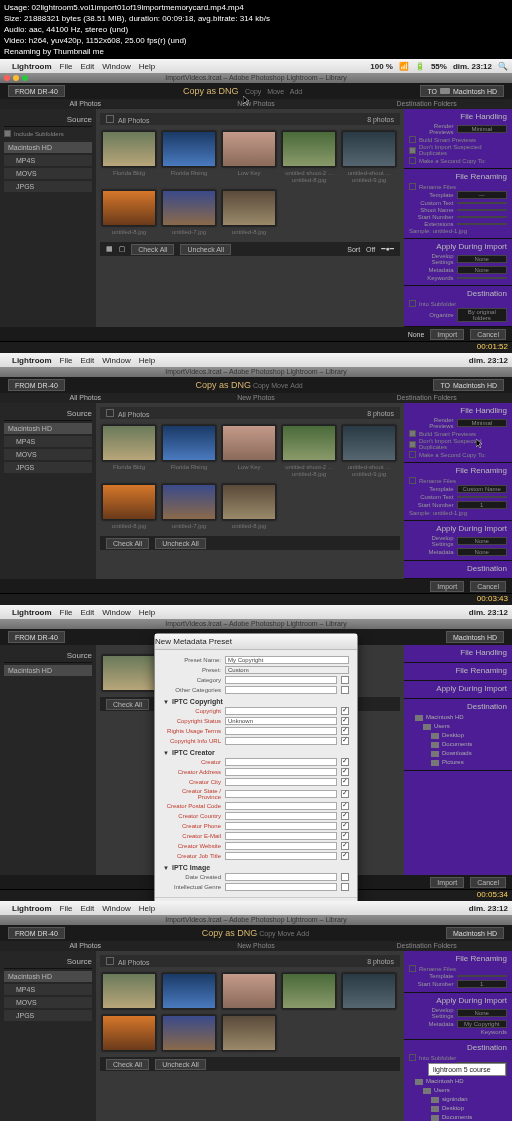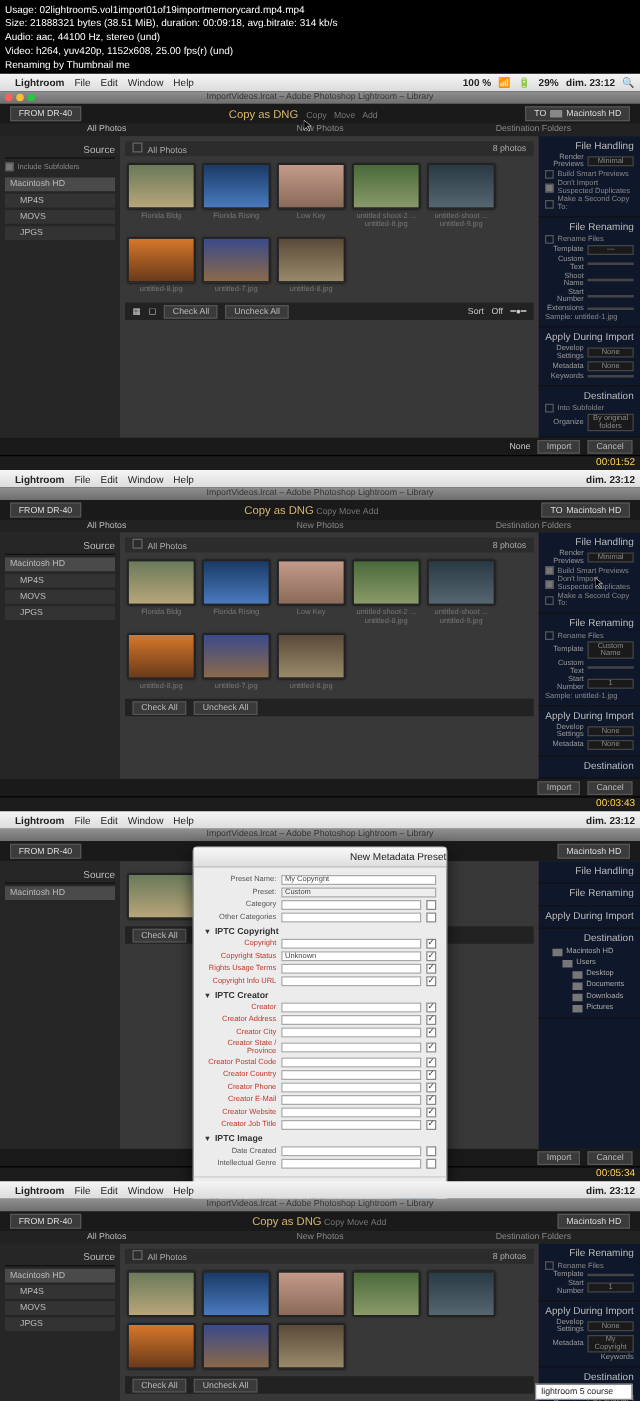--- a/index.html
+++ b/index.html
@@ -29,38 +29,38 @@
 .midcol { flex:1; background:#383838; padding:4px; }
 .gridhdr { background:#2c2c2c; height:12px; display:flex; align-items:center; padding:0 6px; font-size:7px; color:#aaa; justify-content:space-between;}
 .gridhdr .chk{ width:8px;height:8px;border:1px solid #666;display:inline-block;margin-right:4px;}
 .thumbs { display:flex; flex-wrap:wrap; gap:6px; padding:6px 2px; }
 .thumb { width:54px; }
 .thumb .img { width:54px; height:36px; background:#555; border:1px solid #222; box-shadow:0 0 2px #000;}
 .thumb .cap { font-size:6px; color:#777; text-align:center; margin-top:3px; line-height:7px;}
 .botbar { background:#222; height:14px; display:flex; align-items:center; padding:0 6px; gap:6px; font-size:7px;}
 .botbar .btn { background:#3a3a3a; border:1px solid #555; padding:1px 6px; color:#bbb; font-size:7px;}
 .botbar .spacer{flex:1;}
-.rightcol { width:81px; background:#0f172a; padding:0; font-size:7px; color:#999;}
+.rightcol { width:108px; background:#4c1d95; padding:0; font-size:7px; color:#999;}
 .rpanel { border-bottom:1px solid #111; padding:3px 5px;}
 .rpanel .ttl{ color:#bbb; text-align:right; font-size:8px; margin-bottom:2px;}
 .rpanel .row{ display:flex; align-items:center; gap:3px; margin:1px 0; font-size:6px; color:#888;}
 .rpanel .row .ck{ width:7px;height:7px;border:1px solid #555;flex-shrink:0;}
 .rpanel .row .ck.on{ background:#777;}
 .rpanel .filllabel{ flex:1; text-align:right; color:#999;}
 .rpanel .sel{ background:#1a1a1a;border:1px solid #444;padding:0 2px;color:#888;flex:1;text-align:center;}
 .timestamp{ position:absolute; right:4px; bottom:2px; color:#ffd258; font-size:8px;}
 .wm{ position:absolute; left:50%; transform:translateX(-50%); bottom:8px; font-size:18px; font-weight:bold; color:#ffe03a; text-shadow:0 0 2px #000;}
 .pane{ position:relative;}
 .filmstrip{ background:#1c1c1c; height:12px; border-top:1px solid #000;}
 .cursor{position:absolute;width:10px;height:10px;}
 .cursor svg{width:10px;height:10px;}
 
 
 .modal{ position:absolute; left:154px; top:4px; width:204px; background:#ececec; border:1px solid #888; border-radius:4px; box-shadow:0 4px 12px rgba(0,0,0,.6); color:#222;}
-.modal .mtitle{ font-size:8px; text-align:right; padding:3px 0; background:linear-gradient(#f8f8f8,#dedede); border-bottom:1px solid #bbb;}
+.modal .mtitle{ font-size:8px; text-align:left; padding:3px 0; background:linear-gradient(#f8f8f8,#dedede); border-bottom:1px solid #bbb;}
 .modal .mbody{ padding:4px 8px; font-size:7px;}
 .modal .frow{ display:flex; align-items:center; margin:2px 0; gap:4px;}
 .modal .flab{ width:58px; text-align:right; color:#555; font-size:6px;}
 .modal .flab.red{ color:#c0392b;}
 .modal .finp{ flex:1; background:#fff; border:1px solid #aaa; height:8px; font-size:6px; padding:0 2px; color:#444;}
 .modal .fchk{ width:8px;height:8px;border:1px solid #888;background:#fff;}
 .modal .fchk.on::after{content:"✓";font-size:7px;color:#333;position:relative;top:-2px;}
 .modal .sect{ font-size:7px; font-weight:bold; color:#333; margin-top:4px; display:flex; align-items:center; gap:3px;}
 .modal .sect .tri{ font-size:6px;}
 .modal .mfoot{ display:flex; gap:4px; justify-content:flex-end; padding:4px 8px; border-top:1px solid #ccc;}
@@ -102,21 +102,21 @@
     <span class="apple"></span>
     <b>Lightroom</b>
     <span>File</span>
     <span>Edit</span>
     <span>Window</span>
     <span>Help</span>
     <div class="right">
       <span>100 %</span>
       <span>📶</span>
       <span>🔋</span>
-      <span>29%</span>
+      <span>55%</span>
       <span>dim. 23:12</span>
       <span>🔍</span>
     </div>
   </div>
   <div class="titlebar">
     <div class="dots">
       <div class="dot" style="background:#ff5f57"></div>
       <div class="dot" style="background:#febc2e"></div>
       <div class="dot" style="background:#28c840"></div>
     </div>

